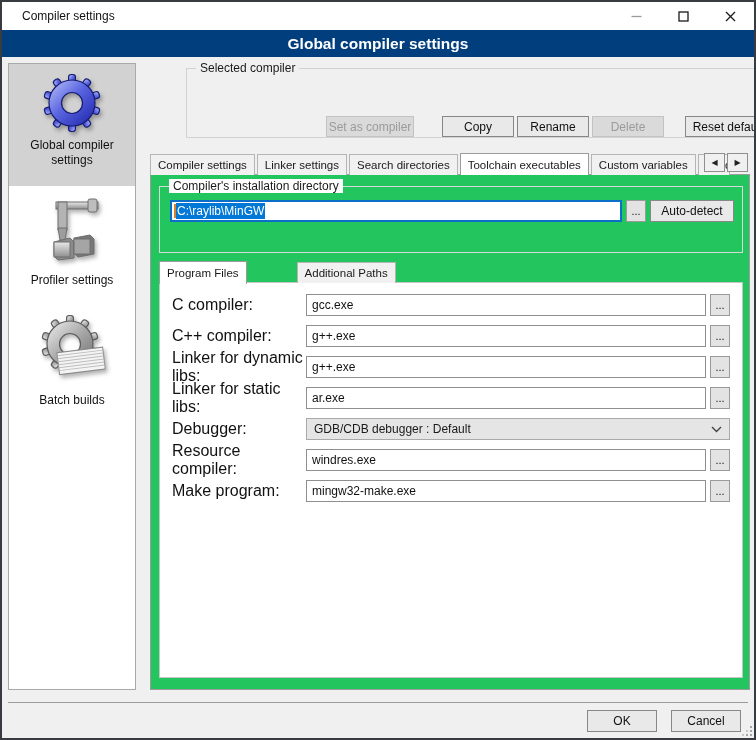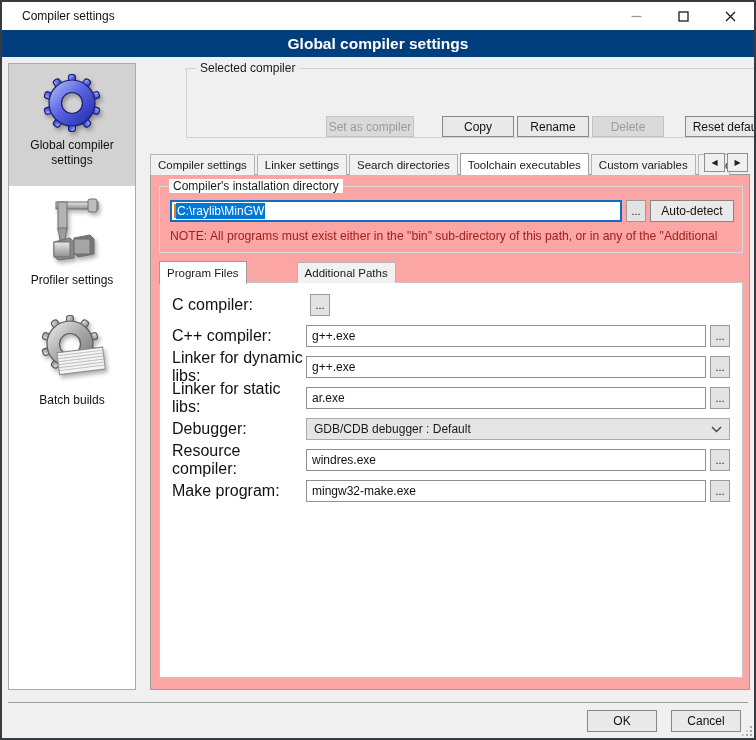--- a/index.html
+++ b/index.html
@@ -58,21 +58,21 @@
               align-items:flex-end; z-index:3; overflow:hidden; }
   .tab { height:21px; background:#f1f1f1; border:1px solid #b5b5b5; border-bottom:none;
          padding:0 7px; margin-right:2px; display:flex; align-items:center; white-space:nowrap;
          font-size:11.5px; }
   .tab.active { height:23px; background:#fff; z-index:4; margin-bottom:-1px; border-color:#9c9c9c; }
   .tab.clipped { width:32px; overflow:hidden; padding-right:0; }
   .tab-arrows { position:absolute; right:4px; top:2px; display:flex; z-index:5; }
   .arrow-btn { width:21px; height:19px; background:#f0f0f0; border:1px solid #8f8f8f; margin-left:2px;
                display:flex; align-items:center; justify-content:center; font-size:8px; color:#222; }
 
-  .tabpanel { position:absolute; left:148px; top:172px; width:600px; height:516px; background:#fca5a5;
+  .tabpanel { position:absolute; left:148px; top:172px; width:600px; height:516px; background:#22c55e;
               border:1px solid #9c9c9c; z-index:2; }
 
   
   .gb-install { left:8px; top:11px; width:584px; height:67px; border-color:#d9d9d9; }
   .install-row { position:absolute; left:10px; top:13px; width:564px; height:22px; display:flex; align-items:center; }
   .pathbox { width:452px; height:22px; background:#fff; border:2px solid #0b6fc9; display:flex;
              align-items:center; padding-left:2px; overflow:hidden; }
   .caret { width:2px; height:14px; background:#d9822b; margin-right:0px; }
   .sel-text { background:#0078d7; color:#fff; white-space:nowrap; padding:1px 1px; }
   .mini-btn { width:20px; height:22px; margin-left:4px; background:#e3e3e3; border:1px solid #9a9a9a;
@@ -244,32 +244,32 @@
     <div class="groupbox gb-install">
       <span class="gb-legend legend-white">Compiler's installation directory</span>
       <div class="install-row">
         <div class="pathbox">
           <span class="caret"></span>
           <span class="sel-text">C:\raylib\MinGW</span>
         </div>
         <div class="btn mini-btn">...</div>
         <div class="btn autodetect">Auto-detect</div>
       </div>
-      <div class="note">NOTE: All programs must exist either in the "bin" sub-directory of this path, or in any of the "Additional</div>
     </div>
 
     <div class="subtabs-row">
       <div class="tab active">Program Files</div>
       <div class="tab">Additional Paths</div>
     </div>
 
     <div class="subpanel">
 
       <div class="frow">
         <span class="flabel">C compiler:</span>
+        <input class="ftext" value="gcc.exe" style="">
         <div class="btn mini-btn">...</div>
       </div>
 
       <div class="frow">
         <span class="flabel">C++ compiler:</span>
         <input class="ftext" value="g++.exe" style="">
         <div class="btn mini-btn">...</div>
       </div>
 
       <div class="frow">

